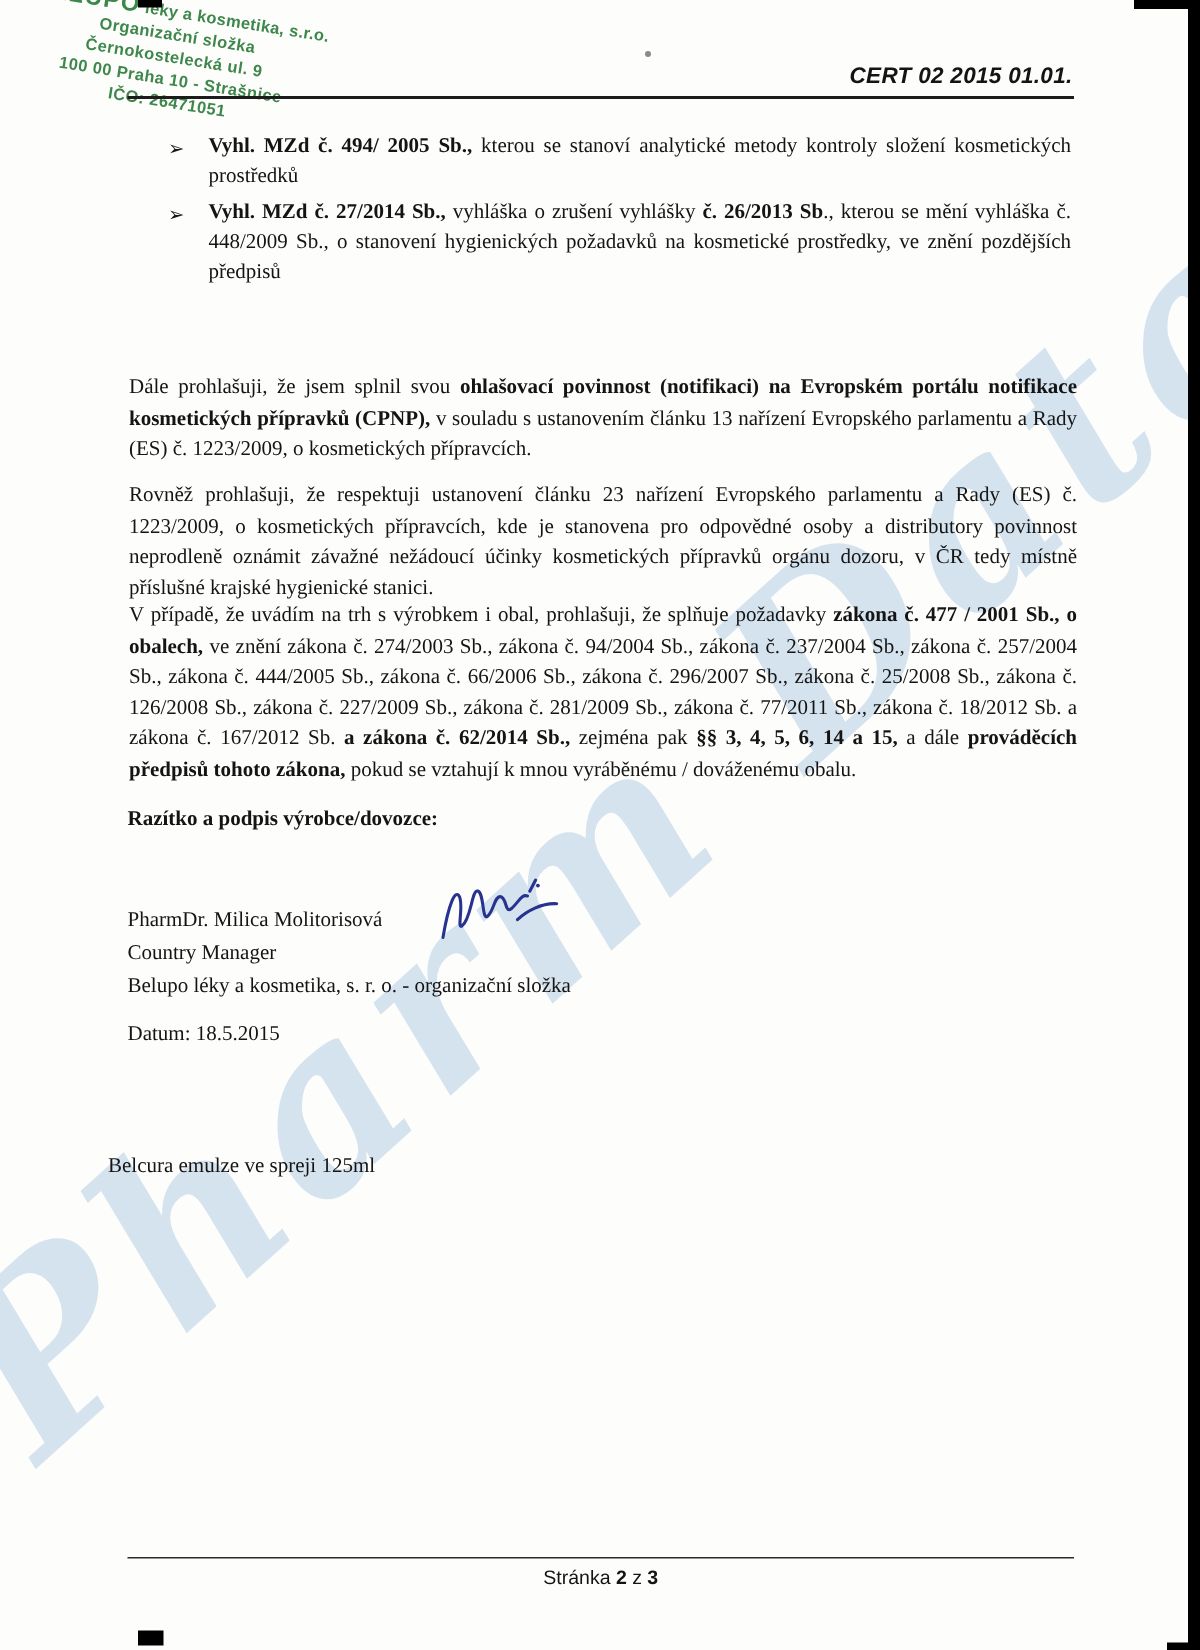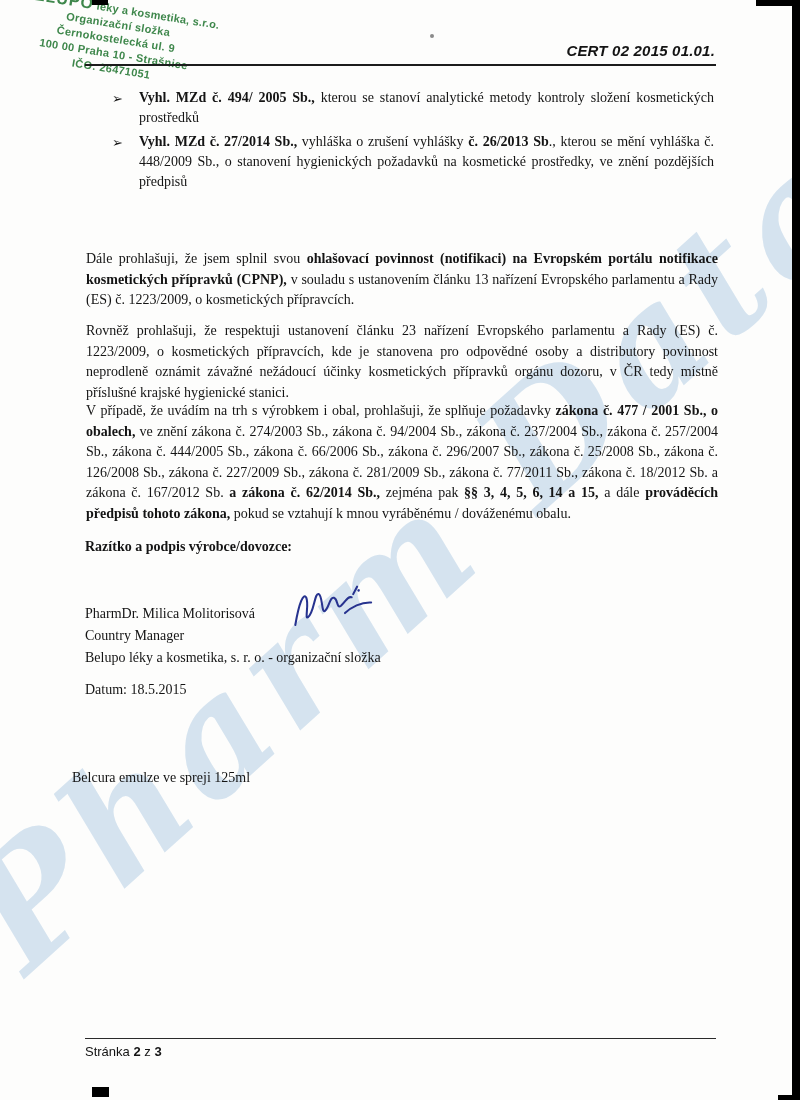--- a/index.html
+++ b/index.html
@@ -51,21 +51,21 @@
   }
   .stamp-l1 { font-size:11px; letter-spacing:0.2px; line-height:16px; }
   .stamp-brand { font-size:16px; letter-spacing:1px; }
   .stamp-line { font-size:11px; line-height:15px; letter-spacing:0.3px; }
 
   .datum { left:85px; top:682px; font-size:14px; }
   .list-heading { left:85px; top:736px; font-weight:bold; font-size:14px; }
   .product { left:72px; top:770px; font-size:14px; }
 
   .footer-rule { left:85px; top:1038px; width:631px; height:1px; background:#2a2a2a; }
-  .footer { left:85px; top:1044px; width:631px; 
+  .footer { left:85px; top:1044px; width:631px; text-align:center;
             font-family:"Liberation Sans", sans-serif; font-size:13px; }
 
   .artifact { position:absolute; background:#000; z-index:3; }
   .edge-right { right:0; top:0; width:8px; height:1100px; }
   .corner-tr { right:0; top:0; width:44px; height:6px; }
   .corner-br { right:0; bottom:0; width:22px; height:5px; }
   .mark-top { left:92px; top:0; width:16px; height:5px; }
   .mark-bottom { left:92px; top:1087px; width:17px; height:10px; }
   .dot-top { left:430px; top:34px; width:4px; height:4px; background:#8a8a8a; border-radius:50%; }
 </style>

